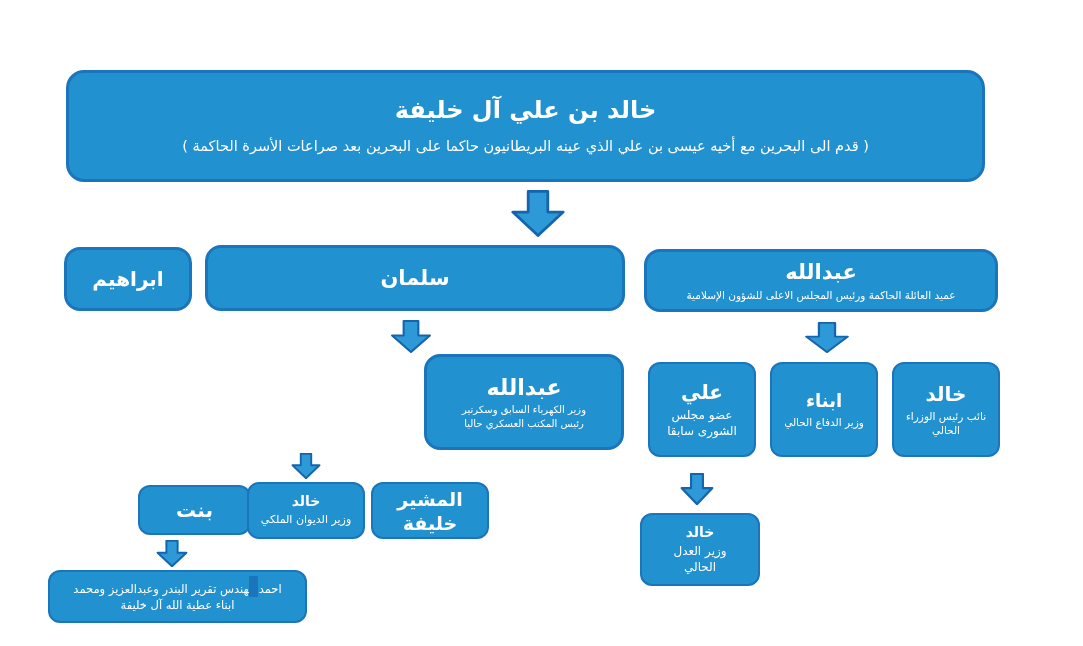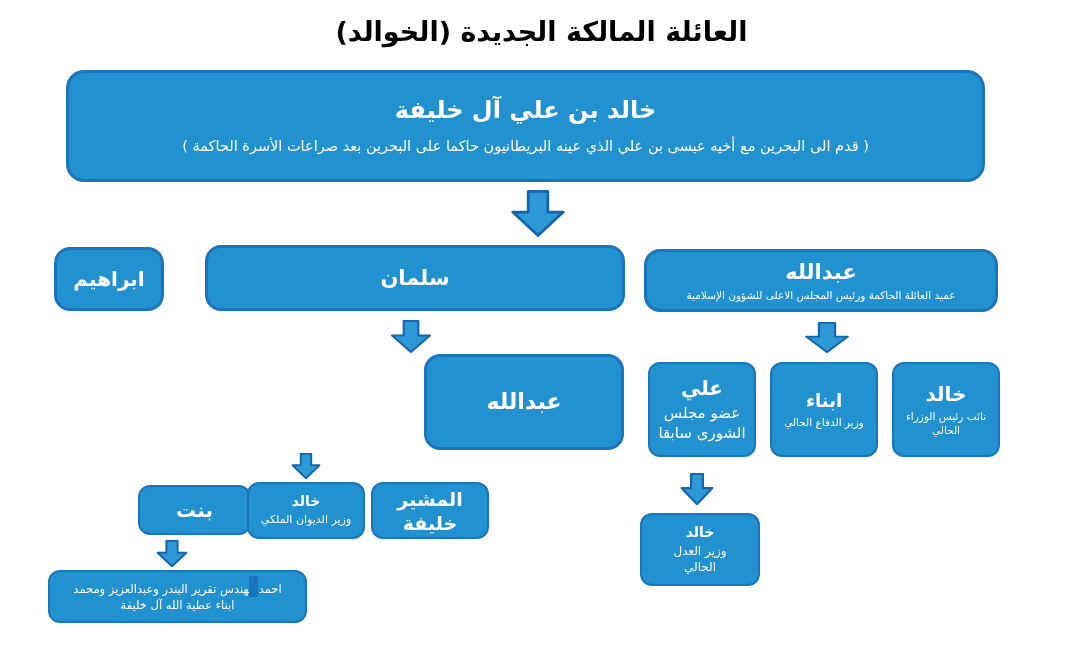--- a/index.html
+++ b/index.html
@@ -22,34 +22,33 @@
   .node-note{line-height:1.35;margin-top:2px;}
   .arrow{position:absolute;}
   .arrow svg{display:block;width:100%;height:100%;}
   .highlight-mark{position:absolute;background:#1B75BC;border-radius:1px;}
 </style>
 </head>
 <body>
 
 <div class="canvas">
 
-  <div class="page-title">العائلة المالكة الجديدة (الخوالد)</div>
 
   <div class="node" style="left:66px;top:70px;width:919px;height:112px;border-radius:18px;">
     <div class="node-title" style="font-size:24px;">خالد بن علي آل خليفة</div>
     <div class="node-note" style="font-size:14.5px;margin-top:12px;">( قدم الى البحرين مع أخيه عيسى بن علي الذي عينه البريطانيون حاكما على البحرين بعد صراعات الأسرة الحاكمة )</div>
   </div>
 
   <div class="arrow" style="left:510px;top:190px;width:56px;height:47px;">
     <svg viewBox="0 0 40 34" preserveAspectRatio="none">
       <polygon points="13,1 27,1 27,16 38,16 20,33 2,16 13,16" fill="#2D9AD7" stroke="#1465AE" stroke-width="2" stroke-linejoin="round"></polygon>
     </svg>
   </div>
 
-  <div class="node" style="left:54px;top:247px;width:110px;height:64px;">
+  <div class="node" style="left:64px;top:247px;width:128px;height:64px;">
     <div class="node-title" style="font-size:20px;">ابراهيم</div>
   </div>
 
   <div class="node" style="left:205px;top:245px;width:420px;height:66px;">
     <div class="node-title" style="font-size:21px;">سلمان</div>
   </div>
 
   <div class="node" style="left:644px;top:249px;width:354px;height:63px;">
     <div class="node-title" style="font-size:21px;">عبدالله</div>
     <div class="node-note" style="font-size:10.5px;">عميد العائلة الحاكمة ورئيس المجلس الاعلى للشؤون الإسلامية</div>
@@ -63,25 +62,26 @@
 
   <div class="arrow" style="left:804px;top:322px;width:46px;height:31px;">
     <svg viewBox="0 0 40 34" preserveAspectRatio="none">
       <polygon points="13,1 27,1 27,16 38,16 20,33 2,16 13,16" fill="#2D9AD7" stroke="#1465AE" stroke-width="2" stroke-linejoin="round"></polygon>
     </svg>
   </div>
 
 
   <div class="node" style="left:424px;top:354px;width:200px;height:96px;">
     <div class="node-title" style="font-size:22px;">عبدالله</div>
+    <div class="node-note" style="font-size:10px;width:150px;">وزير الكهرباء السابق وسكرتير رئيس المكتب العسكري حاليا</div>
   </div>
 
   <div class="node small" style="left:648px;top:362px;width:108px;height:95px;">
     <div class="node-title" style="font-size:20px;">علي</div>
-    <div class="node-note" style="font-size:15px;">عضو مجلس الشورى سابقا</div>
+    <div class="node-note" style="font-size:12px;">عضو مجلس الشورى سابقا</div>
   </div>
 
   <div class="node small" style="left:770px;top:362px;width:108px;height:95px;">
     <div class="node-title" style="font-size:18px;">ابناء</div>
     <div class="node-note" style="font-size:10.5px;">وزير الدفاع الحالي</div>
   </div>
 
   <div class="node small" style="left:892px;top:362px;width:108px;height:95px;">
     <div class="node-title" style="font-size:20px;">خالد</div>
     <div class="node-note" style="font-size:10.5px;">نائب رئيس الوزراء الحالي</div>

